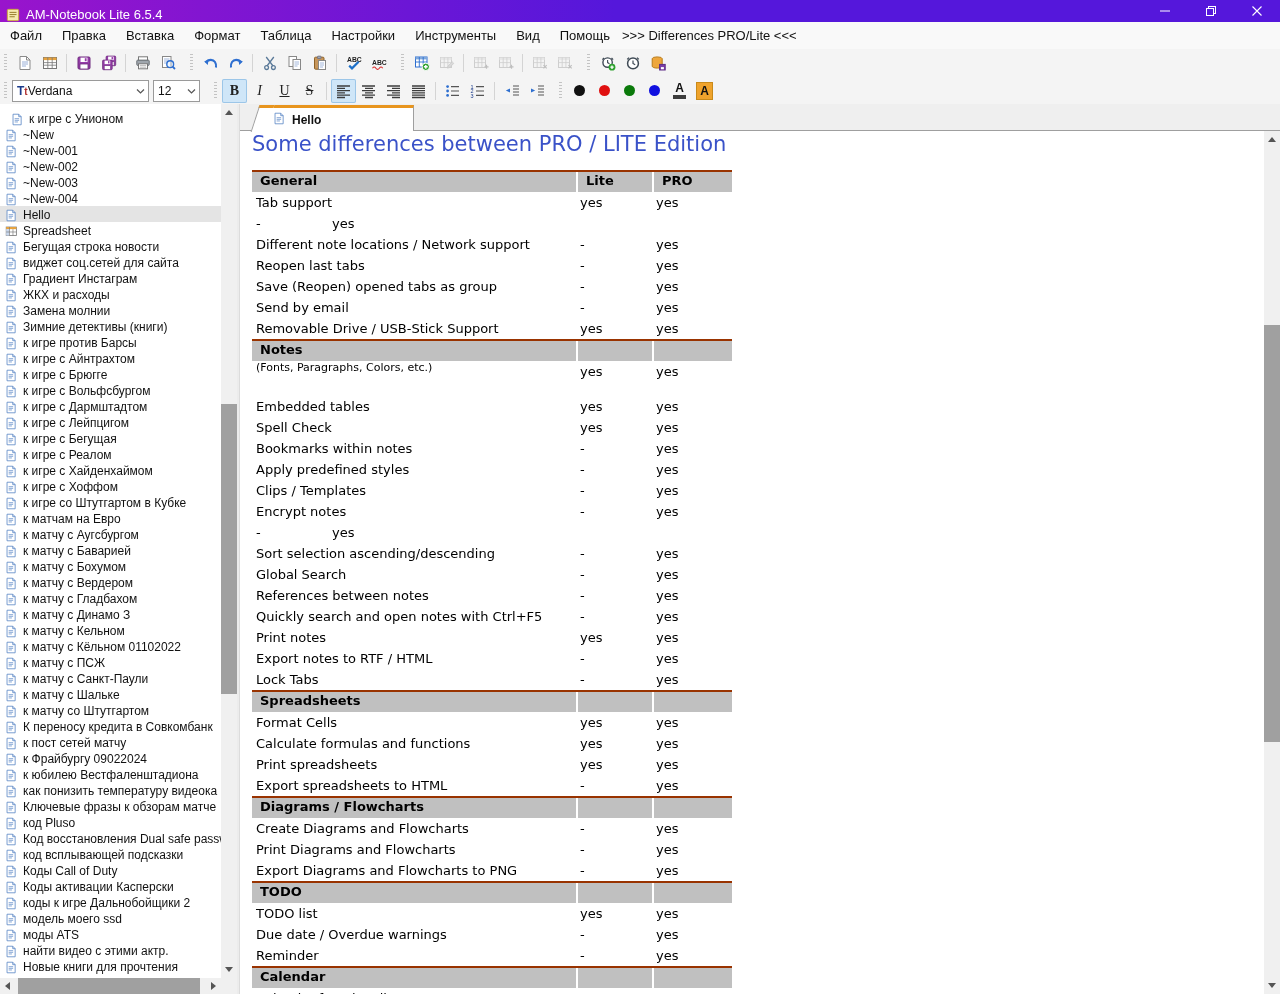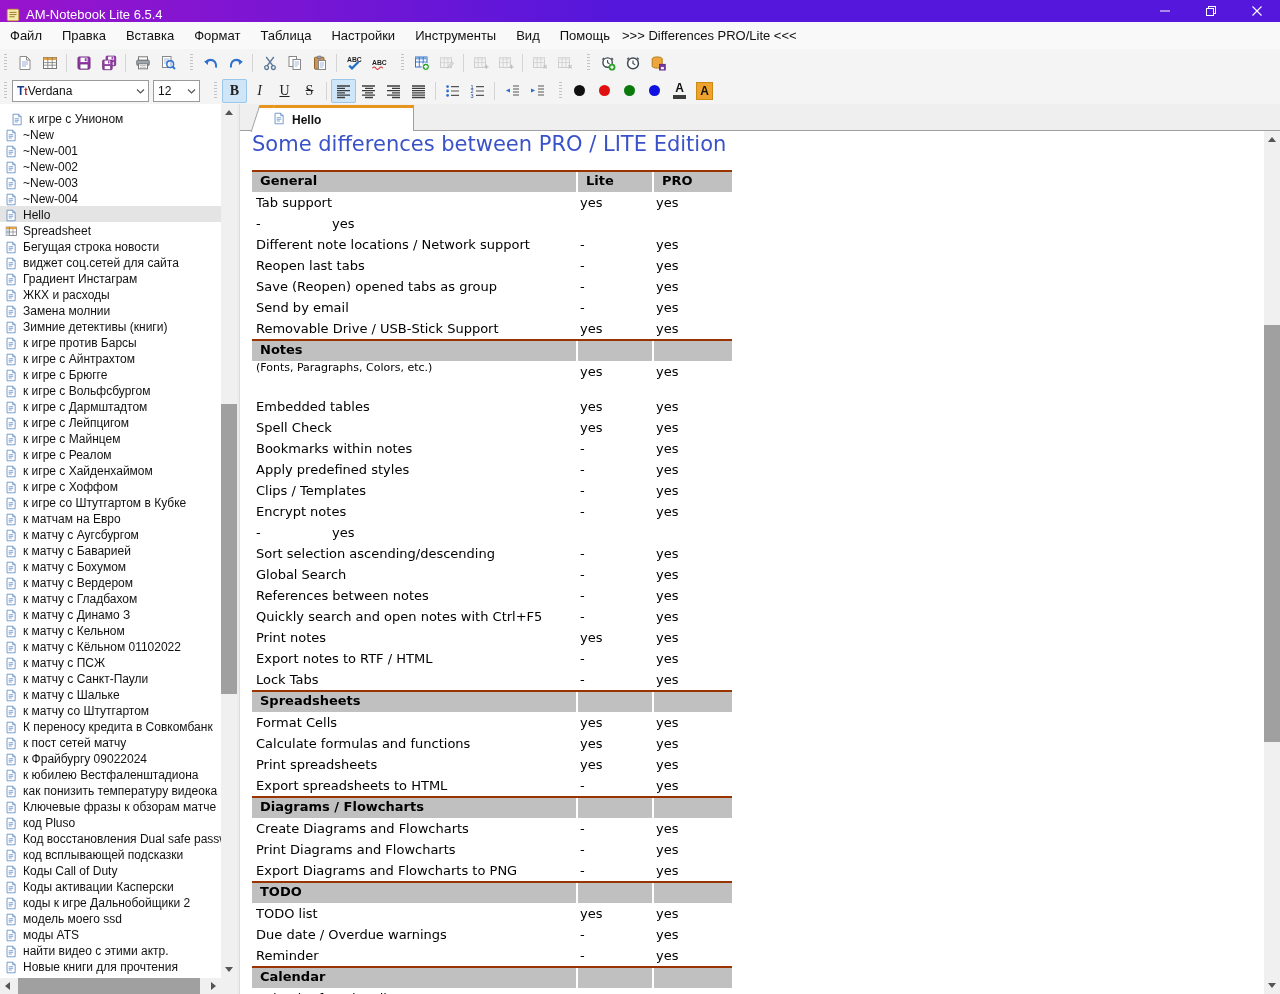--- a/index.html
+++ b/index.html
@@ -732,21 +732,21 @@
           <span>к игре с Лейпцигом</span>
         </div>
         <div class="tree-item">
           <span class="ti">
             <svg viewBox="0 0 16 16" width="13" height="13">
               <path d="M2.5 1.5h7L12.5 4.5v10h-10z" fill="#fff" stroke="#5b87c5"></path>
               <path d="M9.5 1.5V4.5h3" fill="none" stroke="#5b87c5"></path>
               <path d="M4.5 7h5.5M4.5 9h5.5M4.5 11h4" stroke="#5b87c5" stroke-width=".9"></path>
             </svg>
           </span>
-          <span>к игре с Майнцем</span>
+          <span>к игре с Бегущая</span>
         </div>
         <div class="tree-item">
           <span class="ti">
             <svg viewBox="0 0 16 16" width="13" height="13">
               <path d="M2.5 1.5h7L12.5 4.5v10h-10z" fill="#fff" stroke="#5b87c5"></path>
               <path d="M9.5 1.5V4.5h3" fill="none" stroke="#5b87c5"></path>
               <path d="M4.5 7h5.5M4.5 9h5.5M4.5 11h4" stroke="#5b87c5" stroke-width=".9"></path>
             </svg>
           </span>
           <span>к игре с Реалом</span>

